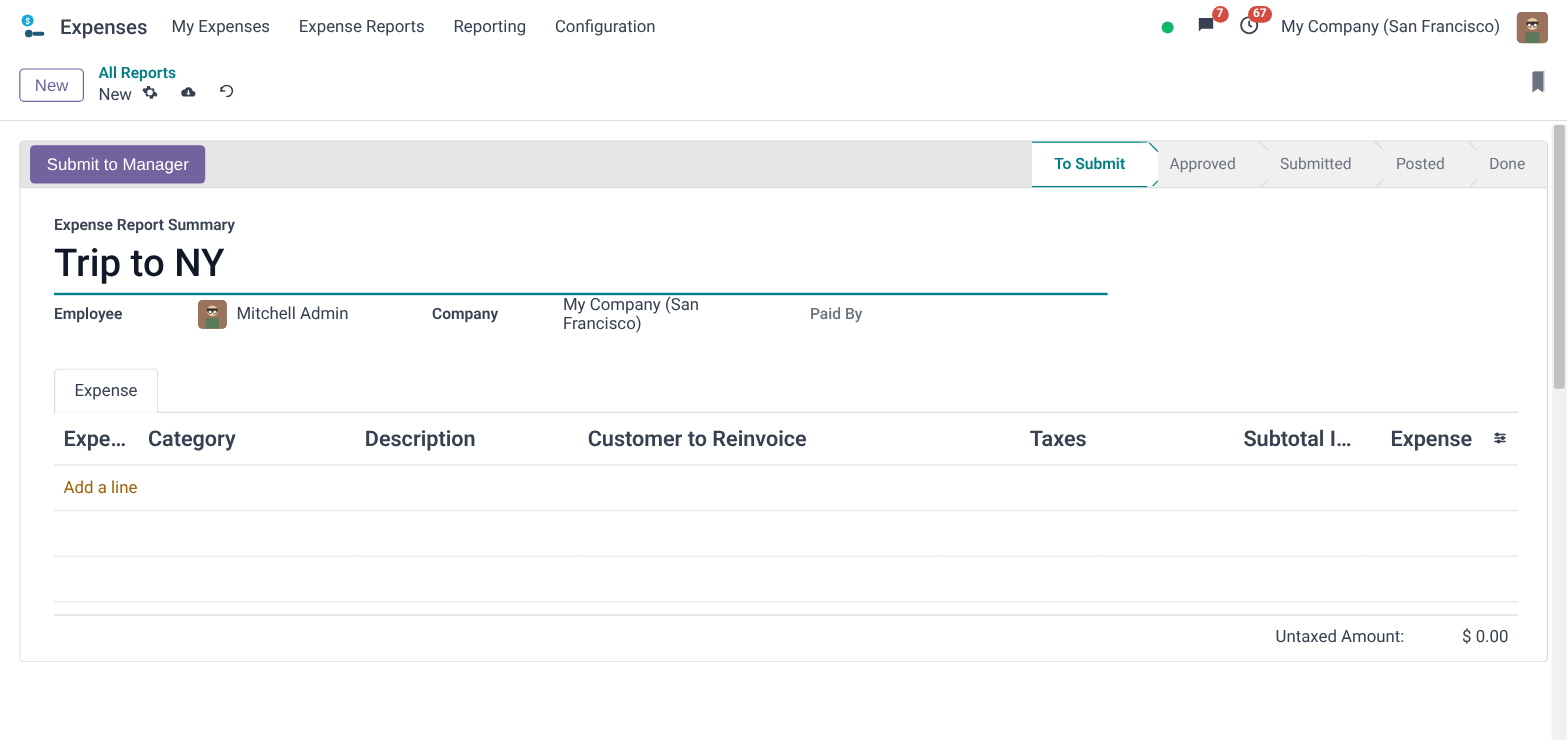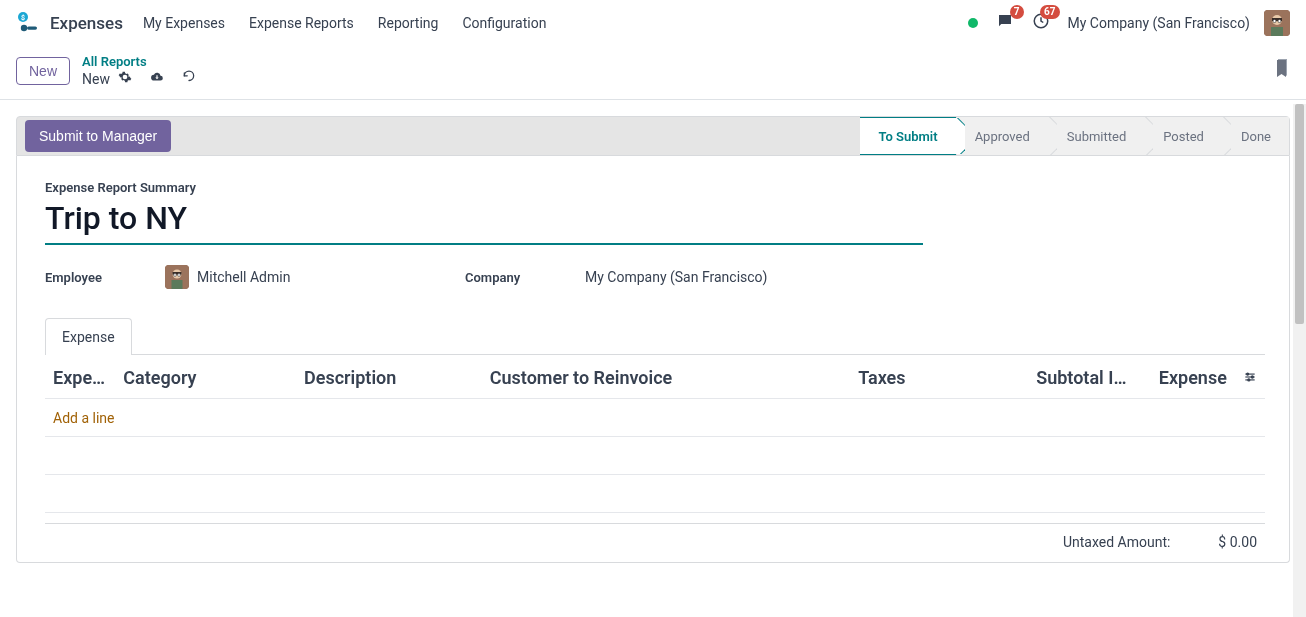--- a/index.html
+++ b/index.html
@@ -44,21 +44,21 @@
 .status-step:first-child { border-left: none; }
 .status-arrow { position: absolute; right: -9px; top: 0; bottom: 0; width: 18px; overflow: hidden; z-index: 2; }
 .status-arrow::before { content: ""; position: absolute; left: -9px; top: 3px; width: 32px; height: 32px; transform: rotate(45deg); background: inherit; border-top: 1px solid #d8dadd; border-right: 1px solid #d8dadd; }
 .status-step.active .status-arrow::before { border-color: #017e84; background: #fff; }
 .status-step:not(.active) .status-arrow::before { background: #f0f0f0; }
 
 
 .form-sheet { background: #fff; border: 1px solid #d8dadd; border-top: none; border-radius: 0 0 4px 4px; padding: 24px 24px 12px 28px; }
 .section-label { font-size: 13px; font-weight: 600; color: #374151; margin-bottom: 2px; }
 .title-input { font-size: 32px; font-weight: 500; color: #111827; border: none; border-bottom: 2px solid #017e84; width: 72%; padding: 2px 0 6px 0; outline: none; font-family: inherit; }
-.field-grid { display: grid; grid-template-columns: 1fr 1fr 1fr; gap: 12px 40px; margin-top: 20px; }
+.field-grid { display: grid; grid-template-columns: 1fr 1fr 1fr 1fr; gap: 12px 40px; }
 .field-row { display: flex; align-items: center; }
 .field-label { width: 120px; font-size: 13px; font-weight: 600; color: #374151; }
 .field-label.muted { color: #6b7280; font-weight: 500; }
 .field-value { font-size: 14px; color: #374151; display: flex; align-items: center; }
 .small-avatar { width: 24px; height: 24px; border-radius: 4px; margin-right: 8px; background: #8b5e4a; overflow: hidden; }
 .small-avatar svg { width: 24px; height: 24px; }
 
 
 .tabs { margin-top: 28px; border-bottom: 1px solid #d8dadd; display: flex; }
 .tab { padding: 10px 16px; font-size: 14px; color: #374151; border: 1px solid transparent; border-bottom: none; cursor: pointer; position: relative; top: 1px; }
@@ -205,20 +205,24 @@
                 <rect x="6.5" y="15" width="11" height="9" fill="#5b7a5b"></rect>
               </svg>
           </div>
           <span>Mitchell Admin</span>
         </div>
       </div>
       <div class="field-row">
         <div class="field-label">Company</div>
         <div class="field-value">My Company (San Francisco)</div>
       </div>
+      <div class="field-row">
+        <div class="field-label muted">Paid By</div>
+        <div class="field-value"></div>
+      </div>
     </div>
 
     <div class="tabs">
       <div class="tab active">Expense</div>
     </div>
 
     <div class="table-wrap">
       <table class="etable">
         <thead>
           <tr>

